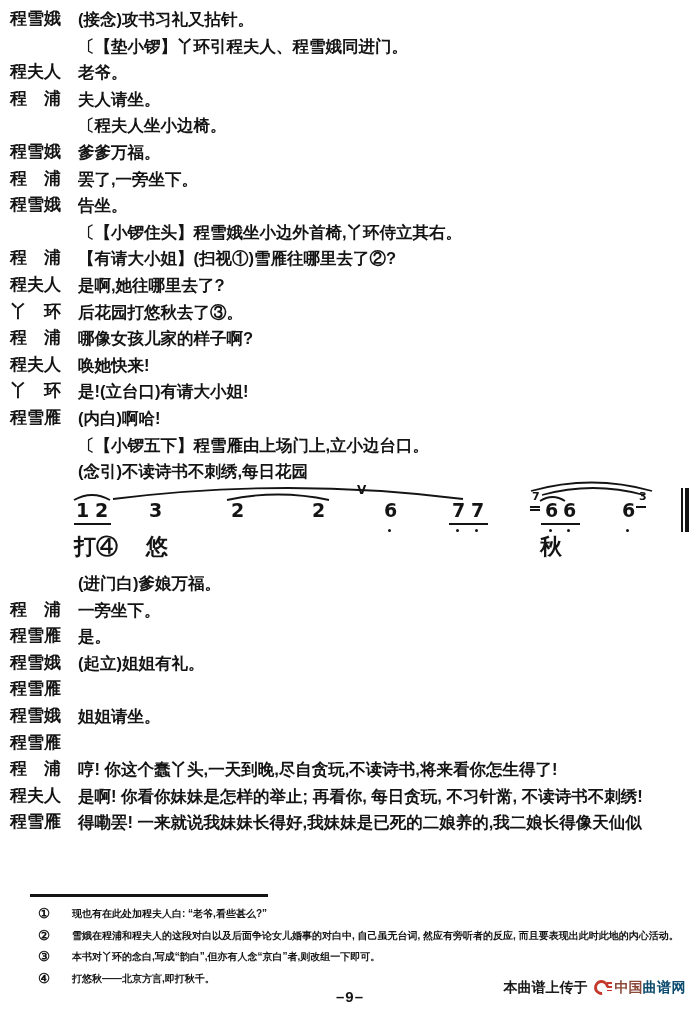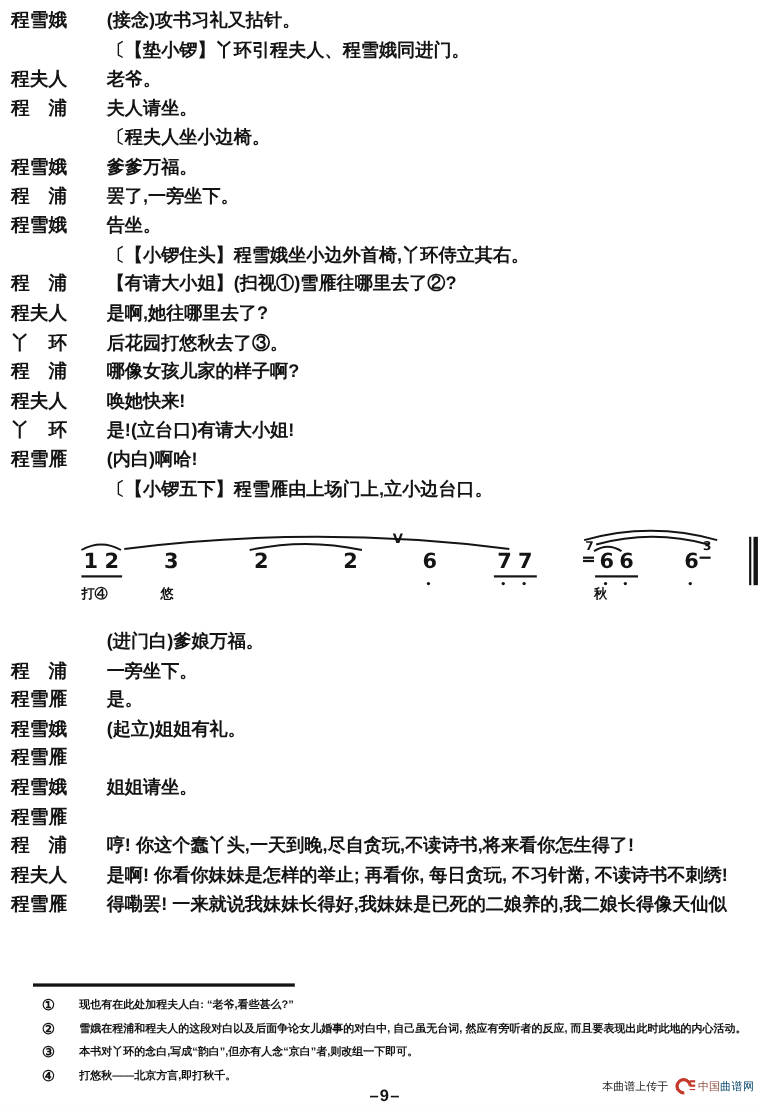--- a/index.html
+++ b/index.html
@@ -2,42 +2,42 @@
 <html><head>
 <meta charset="utf-8">
 <style>
   html,body{margin:0;padding:0;background:#e8e8e8;}
   .page{
     position:relative;width:700px;height:1009px;background:#ffffff;
     color:#141414;font-family:"Liberation Sans",sans-serif;overflow:hidden;
     margin:0 auto;
   }
   .script{position:absolute;left:0;width:700px;}
-  .line{display:flex;align-items:flex-start;padding-left:10px;padding-right:8px;gap:19px;}
+  .line{display:flex;align-items:flex-start;padding-left:10px;padding-right:8px;}
   .speaker{flex:0 0 68px;width:68px;font-weight:700;font-size:17px;line-height:26.6px;white-space:nowrap;}
   .content{flex:1;font-weight:700;font-size:16.5px;line-height:26.6px;}
   
   .music{position:absolute;left:0;top:478px;width:700px;height:92px;}
   .music svg{position:absolute;left:0;top:-8px;}
   .note{position:absolute;top:22px;font-family:"DejaVu Sans",sans-serif;font-weight:700;font-size:19px;line-height:20px;}
   .note.grace{top:13px;font-size:11px;line-height:12px;}
   .beam{position:absolute;top:45px;height:2px;background:#141414;}
   .ndot{position:absolute;top:51px;width:3px;height:3px;border-radius:50%;background:#141414;}
   .gline{position:absolute;height:1.5px;background:#141414;}
   .breath{position:absolute;top:5px;font-family:"DejaVu Sans",sans-serif;font-weight:700;font-size:12px;}
-  .lyric{position:absolute;top:54px;font-weight:700;font-size:12px;white-space:nowrap;}
+  .lyric{position:absolute;top:54px;font-weight:700;font-size:22px;white-space:nowrap;}
   .barline{position:absolute;top:10px;background:#141414;}
   
   .separator{position:absolute;left:30px;top:894px;width:238px;height:3px;background:#141414;}
   .footnotes{position:absolute;left:0;top:903px;width:700px;}
   .fline{display:flex;align-items:flex-start;padding-left:38px;}
   .fmark{flex:0 0 34px;font-size:13.5px;font-weight:700;line-height:21.5px;}
   .ftext{flex:0 0 612px;width:612px;font-size:10px;font-weight:600;line-height:21.5px;}
   .pagenum{position:absolute;left:0;right:0;bottom:4px;text-align:center;font-size:15px;font-weight:700;letter-spacing:1px;}
-  .watermark{position:absolute;right:14px;bottom:12px;display:flex;align-items:center;font-size:10px;font-weight:400;}
+  .watermark{position:absolute;right:14px;bottom:12px;display:flex;align-items:center;font-size:14px;font-weight:700;}
   .wm-prefix{color:#1a1a1a;margin-right:6px;}
   .wm-logo{position:relative;width:18px;height:18px;margin-right:3px;display:inline-block;}
   .wm-logo .cresc{position:absolute;left:0;top:1px;width:9px;height:9px;border:3.5px solid #c5392c;border-right-color:transparent;border-radius:50%;transform:rotate(40deg);}
   .wm-lines{position:absolute;right:0;top:3px;display:flex;flex-direction:column;gap:2px;}
   .wm-lines i{display:block;width:5px;height:1.8px;background:#c5392c;}
   .wm-site-bold{color:#8d4a3a;}
   .wm-site-light{color:#0c4a6e;letter-spacing:0.5px;}
 </style>
 </head>
 <body>
@@ -105,20 +105,24 @@
         <span class="speaker">丫　环</span>
         <span class="content">是!(立台口)有请大小姐!</span>
       </div>
       <div class="line">
         <span class="speaker">程雪雁</span>
         <span class="content">(内白)啊哈!</span>
       </div>
       <div class="line">
         <span class="speaker"></span>
         <span class="content">〔【小锣五下】程雪雁由上场门上,立小边台口。</span>
+      </div>
+      <div class="line">
+        <span class="speaker"></span>
+        <span class="content">(念引)不读诗书不刺绣,每日花园</span>
       </div>
     </div>
 
   <div id="music" class="music">
     <svg id="arc-layer" width="700" height="70" viewBox="0 0 700 70">
         <path d="M 74,30 Q 92,20 110,30" fill="none" stroke="#141414" stroke-width="1.8"></path>
         <path d="M 113,29 Q 288,7 463,29" fill="none" stroke="#141414" stroke-width="1.8"></path>
         <path d="M 227,30 Q 278,19 329,30" fill="none" stroke="#141414" stroke-width="1.8"></path>
         <path d="M 540,31 Q 552.5,23 565,31" fill="none" stroke="#141414" stroke-width="1.8"></path>
         <path d="M 542,25 Q 593,11 644,25" fill="none" stroke="#141414" stroke-width="1.8"></path>

